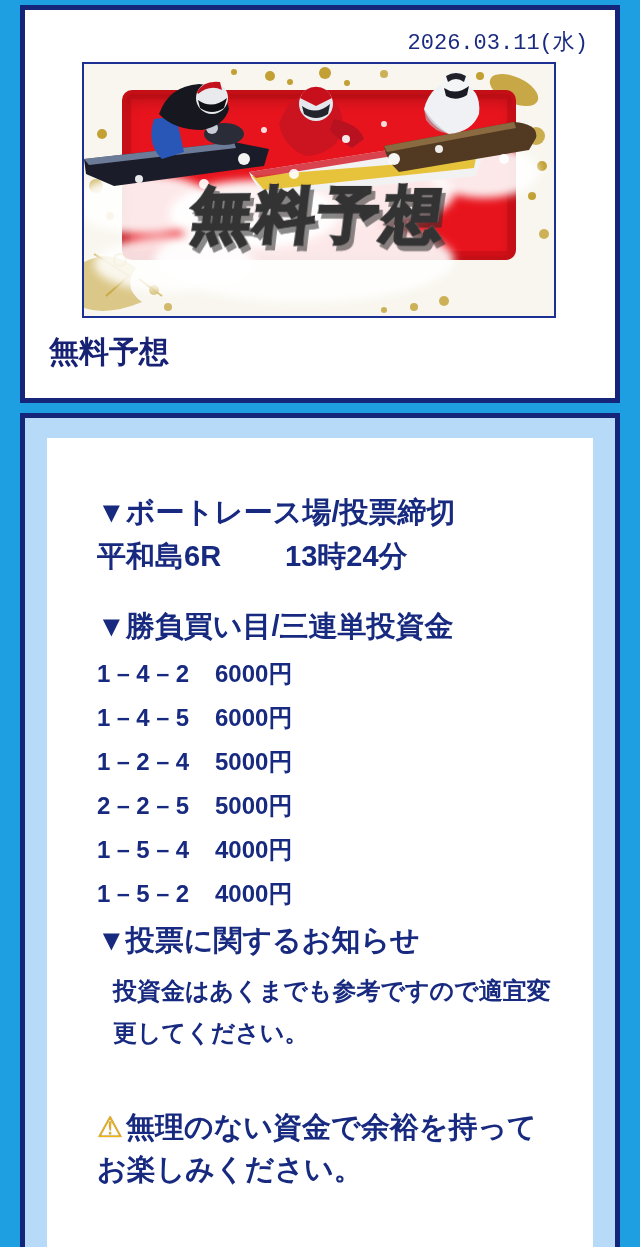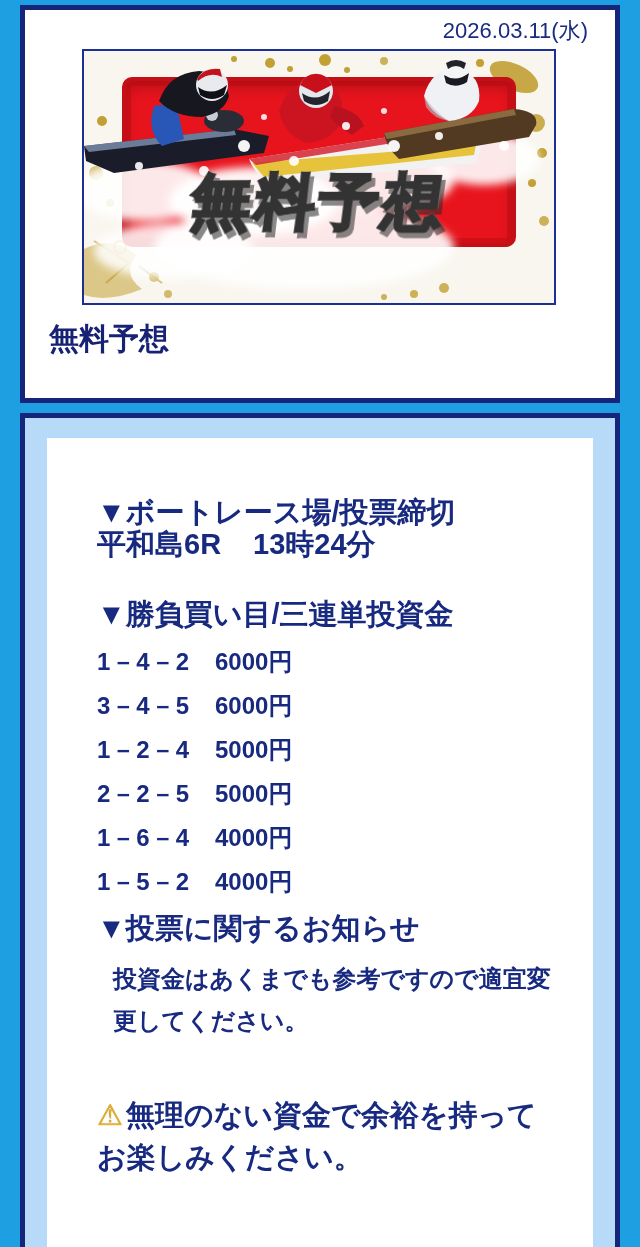--- a/index.html
+++ b/index.html
@@ -12,21 +12,22 @@
   body { background: #1e9fe2; }
 
   .card {
     margin: 0 20px;
     border: 5px solid #152579;
     background: #ffffff;
   }
   .card-top {
     margin-top: 5px;
     height: 398px;
-    padding: 7px 27px 0 24px;
+    padding: 20px 27px 0 24px;
+    font-family: Liberation Mono, monospace;
   }
   .date {
     text-align: right;
     color: #1b2b80;
     font-size: 22px;
     font-weight: 500;
     height: 28px;
     line-height: 28px;
   }
 
@@ -103,23 +104,23 @@
     font-weight: bold;
   }
   .inner h2 {
     margin: 0;
     font-size: 29px;
     line-height: 32px;
     font-weight: bold;
     color: #172a80;
   }
   .race-line {
-    margin: 0 0 0 0;
+    margin: 12px 0 0 0;
     display: flex;
-    gap: 32px;
+    gap: 64px;
     font-size: 29px;
     line-height: 32px;
   }
   .h-bets { margin-top: 38px !important; }
   .bets {
     list-style: none;
     margin: 10px 0 0 0;
     padding: 0;
   }
   .bet-row {
@@ -275,33 +276,33 @@
         <span>13時24分</span>
       </p>
 
       <h2 class="h-bets">▼勝負買い目/三連単投資金</h2>
       <ul class="bets">
         <li class="bet-row">
           <span class="combo">1－4－2</span>
           <span class="stake">6000円</span>
         </li>
         <li class="bet-row">
-          <span class="combo">3－4－5</span>
+          <span class="combo">1－4－5</span>
           <span class="stake">6000円</span>
         </li>
         <li class="bet-row">
           <span class="combo">1－2－4</span>
           <span class="stake">5000円</span>
         </li>
         <li class="bet-row">
           <span class="combo">2－2－5</span>
           <span class="stake">5000円</span>
         </li>
         <li class="bet-row">
-          <span class="combo">1－6－4</span>
+          <span class="combo">1－5－4</span>
           <span class="stake">4000円</span>
         </li>
         <li class="bet-row">
           <span class="combo">1－5－2</span>
           <span class="stake">4000円</span>
         </li>
       </ul>
 
       <h2 class="h-notice">▼投票に関するお知らせ</h2>
       <p class="notice-body">投資金はあくまでも参考ですので適宜変更してください。</p>

